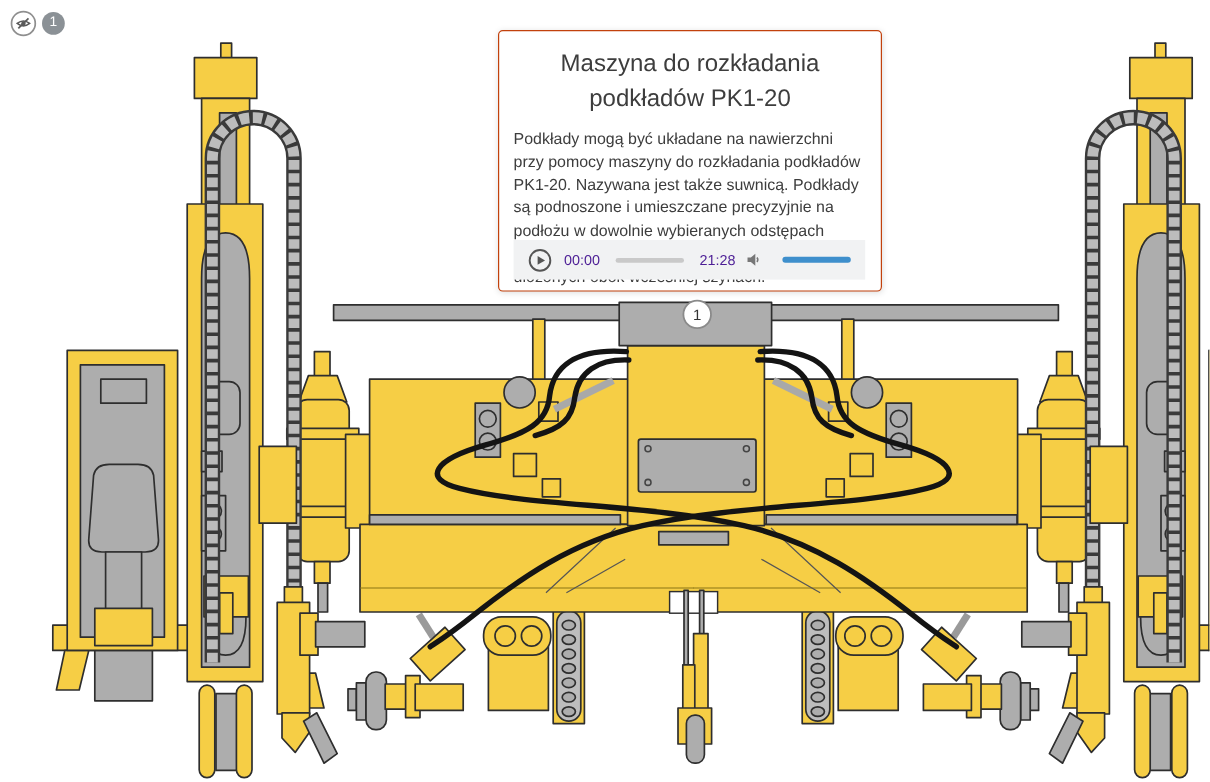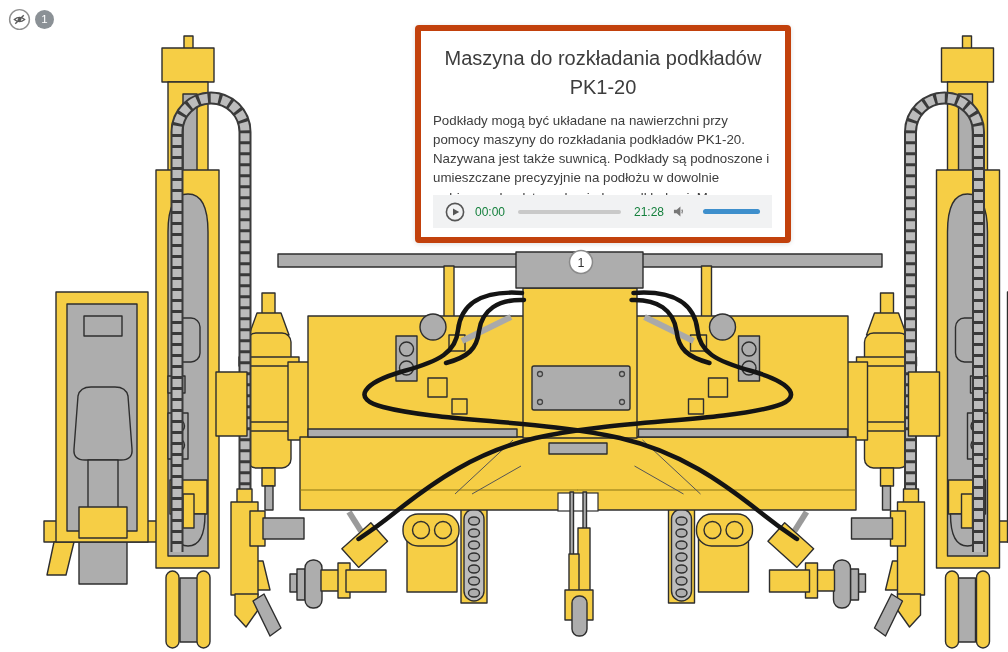--- a/index.html
+++ b/index.html
@@ -7,30 +7,30 @@
          font-family:"Liberation Sans",sans-serif;}
   .stage svg{display:block;}
   
   .toolbar{position:absolute;left:7px;top:7px;display:flex;align-items:center;gap:3px;z-index:5;}
   .eye-btn{background:none;border:none;padding:0;cursor:pointer;line-height:0;}
   .badge{display:inline-block;width:19px;height:19px;border-radius:50%;background:#8B9196;
          color:#fff;font-size:11.5px;font-weight:500;text-align:center;line-height:19px;}
   
   .machine{position:absolute;left:0;top:0;z-index:1;}
   
-  .card{position:absolute;left:415px;top:25px;width:376px;height:218px;background:#fff;
-        border:6px solid #c2410c;border-radius:4px;box-shadow:0 1px 5px rgba(0,0,0,.13);
+  .card{position:absolute;left:415px;top:25px;width:320px;height:218px;background:#fff;
+        border:1px solid #c2410c;border-radius:4px;box-shadow:0 1px 5px rgba(0,0,0,.13);
         z-index:4;box-sizing:border-box;}
   .card h2{margin:13px 8px 9px;font-size:20px;font-weight:400;color:#3d3d3d;text-align:center;
            line-height:1.45;}
   .card p{margin:0 12px;font-size:13.3px;color:#3d3d3d;line-height:1.44;text-align:left;}
   .player{position:absolute;left:12px;right:13px;bottom:9px;height:33px;background:#f1f2f3;
           display:flex;align-items:center;padding:0 12px;box-sizing:border-box;}
   .play{background:none;border:none;padding:0;line-height:0;cursor:pointer;}
-  .time{font-size:12px;color:#15803d;margin-left:10px;white-space:nowrap;}
+  .time{font-size:12px;color:#4c1d95;margin-left:10px;white-space:nowrap;}
   .seek{flex:1;height:4px;background:#c9c9c9;border-radius:2px;margin:0 13px;cursor:pointer;}
   .vol-icon{margin-left:9px;line-height:0;cursor:pointer;}
   .volume{width:57px;height:5px;background:#3E8FCC;border-radius:3px;margin-left:17px;cursor:pointer;}
   
   .y{fill:#F6CE45;stroke:#2E2E2E;stroke-width:1.4;stroke-linejoin:round;}
   .g{fill:#ADADAD;stroke:#2E2E2E;stroke-width:1.4;stroke-linejoin:round;}
   .gl{fill:#BDBDBD;stroke:#2E2E2E;stroke-width:1.4;}
   .cable{fill:none;stroke:#141414;stroke-width:4.5;stroke-linecap:round;}
 </style>
 </head>

